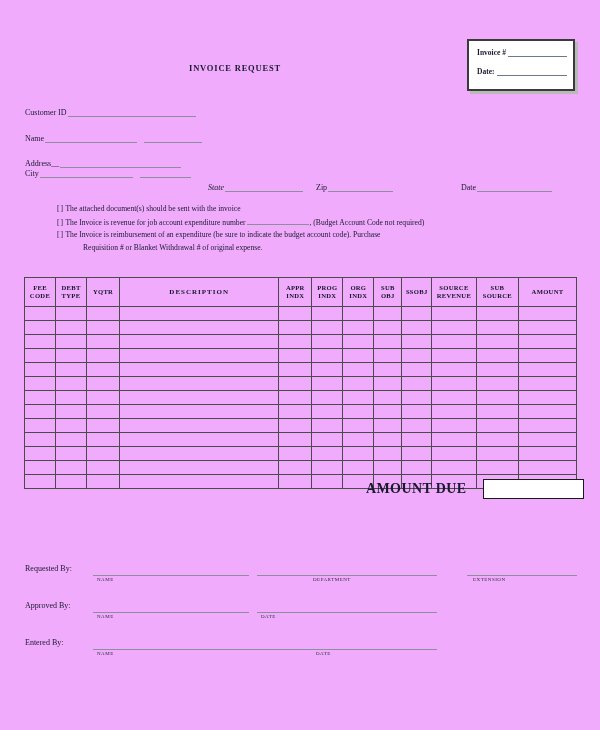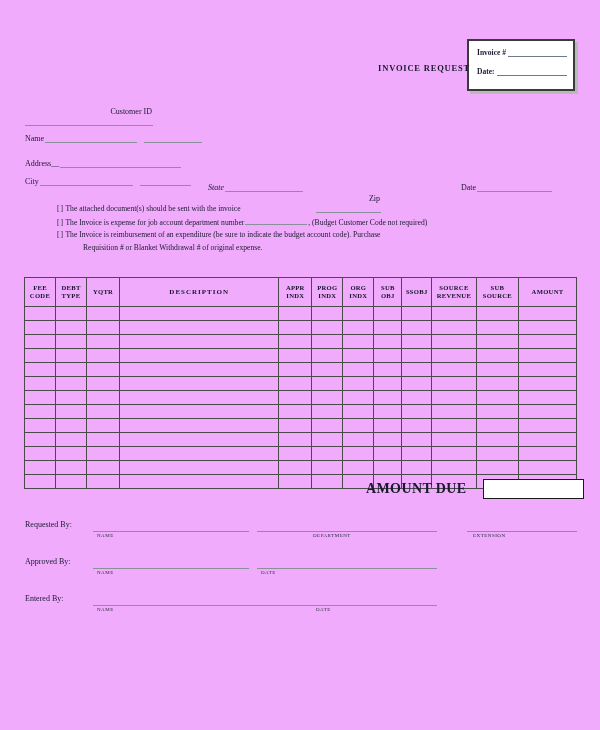--- a/index.html
+++ b/index.html
@@ -50,21 +50,21 @@
     height: 9px;
     margin-right: 6px;
   }
 
   
   .form-title {
     position: absolute;
     left: 0;
     top: 63px;
     width: 470px;
-    text-align: right;
+    text-align: center;
     font-size: 8.5px;
     font-weight: bold;
     letter-spacing: 0.8px;
   }
 
   
   .field-row {
     position: absolute;
     display: flex;
     align-items: flex-end;
@@ -72,26 +72,26 @@
     white-space: nowrap;
   }
   .field-label { margin-right: 1px; }
   .rule {
     border-bottom: 1px solid #8a8f99;
     height: 9px;
     display: inline-block;
   }
   .rule + .rule { margin-left: 7px; }
 
-  .fr-customer { left: 25px; top: 107px; flex-direction: column; }
+  .fr-customer { left: 25px; top: 107px; }
   .fr-name     { left: 25px; top: 133px; }
   .fr-address  { left: 25px; top: 158px; }
-  .fr-city     { left: 25px; top: 176px; align-items: flex-end; }
+  .fr-city     { left: 25px; top: 168px; align-items: flex-end; }
   .fr-state    { left: 208px; top: 182px; font-style: italic; }
-  .fr-zip      { left: 316px; top: 194px; flex-direction: column; }
+  .fr-zip      { left: 316px; top: 182px; }
   .fr-date     { left: 461px; top: 182px; }
 
   
   .checklines {
     position: absolute;
     left: 57px;
     top: 203px;
     width: 520px;
     font-size: 7.6px;
     line-height: 12.6px;
@@ -154,21 +154,21 @@
   }
   .amount-due-box {
     width: 101px;
     height: 20px;
     border: 1.6px solid #1a1a1a;
     background: #fff;
     box-sizing: border-box;
   }
 
   
-  .sig-block { position: absolute; left: 25px; top: 520px; width: 552px; }
+  .sig-block { position: absolute; left: 25px; top: 564px; width: 552px; }
   .sig-row { position: relative; height: 37px; }
   .sig-label {
     position: absolute;
     left: 0;
     top: 0;
     font-size: 8px;
     white-space: nowrap;
   }
   .sig-line {
     position: absolute;
@@ -238,21 +238,21 @@
   <div class="field-row fr-date">
     <span class="field-label">Date</span>
     <span class="rule" style="width:75px"></span>
   </div>
 
   <div class="checklines">
     <div class="checkline">
       <span class="cbox">[ ]</span><span>The attached document(s) should be sent with the invoice</span>
     </div>
     <div class="checkline">
-      <span class="cbox">[ ]</span><span>The Invoice is expense for job account department number</span><span class="inline-rule"></span><span>, (Budget Customer Code not required)</span>
+      <span class="cbox">[ ]</span><span>The Invoice is revenue for job account expenditure number</span><span class="inline-rule"></span><span>, (Budget Account Code not required)</span>
     </div>
     <div class="checkline">
       <span class="cbox">[ ]</span><span>The Invoice is reimbursement of an expenditure  (be sure to indicate the budget account code).  Purchase</span>
     </div>
     <div class="checkline-cont">Requisition # or Blanket Withdrawal # of original expense.</div>
   </div>
 
   <table class="grid">
     <colgroup>
         <col style="width: 30px;">

